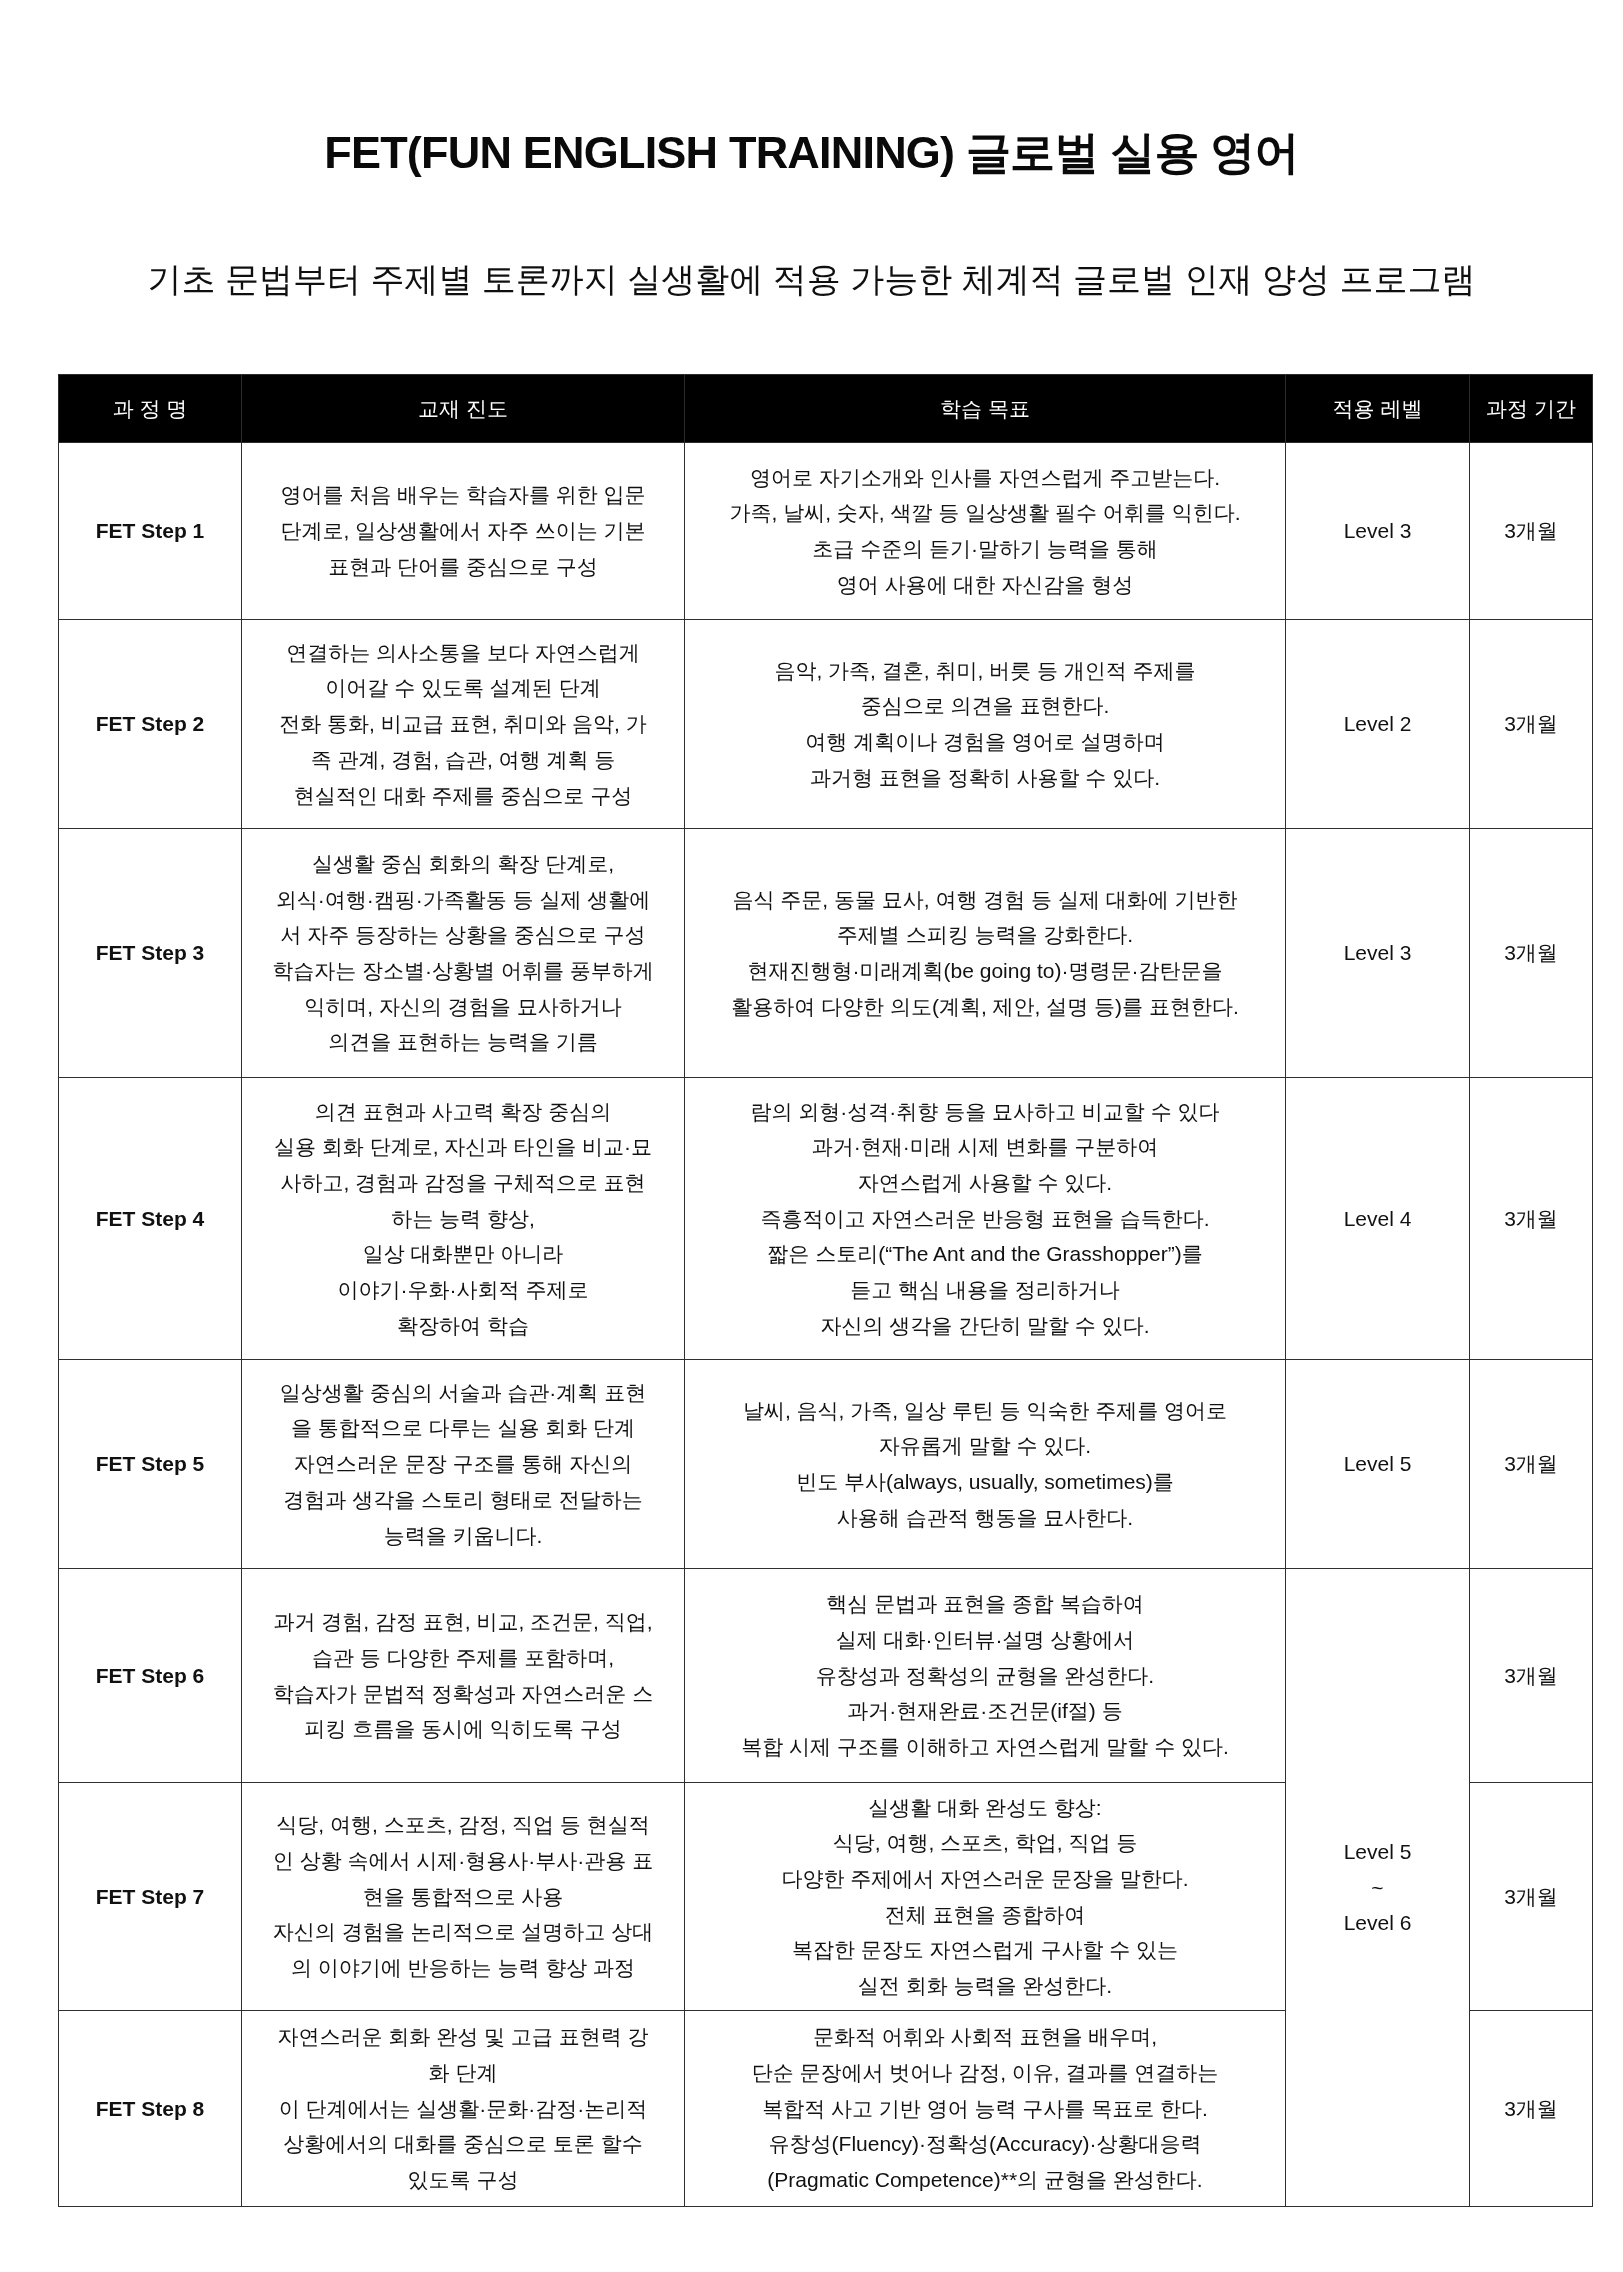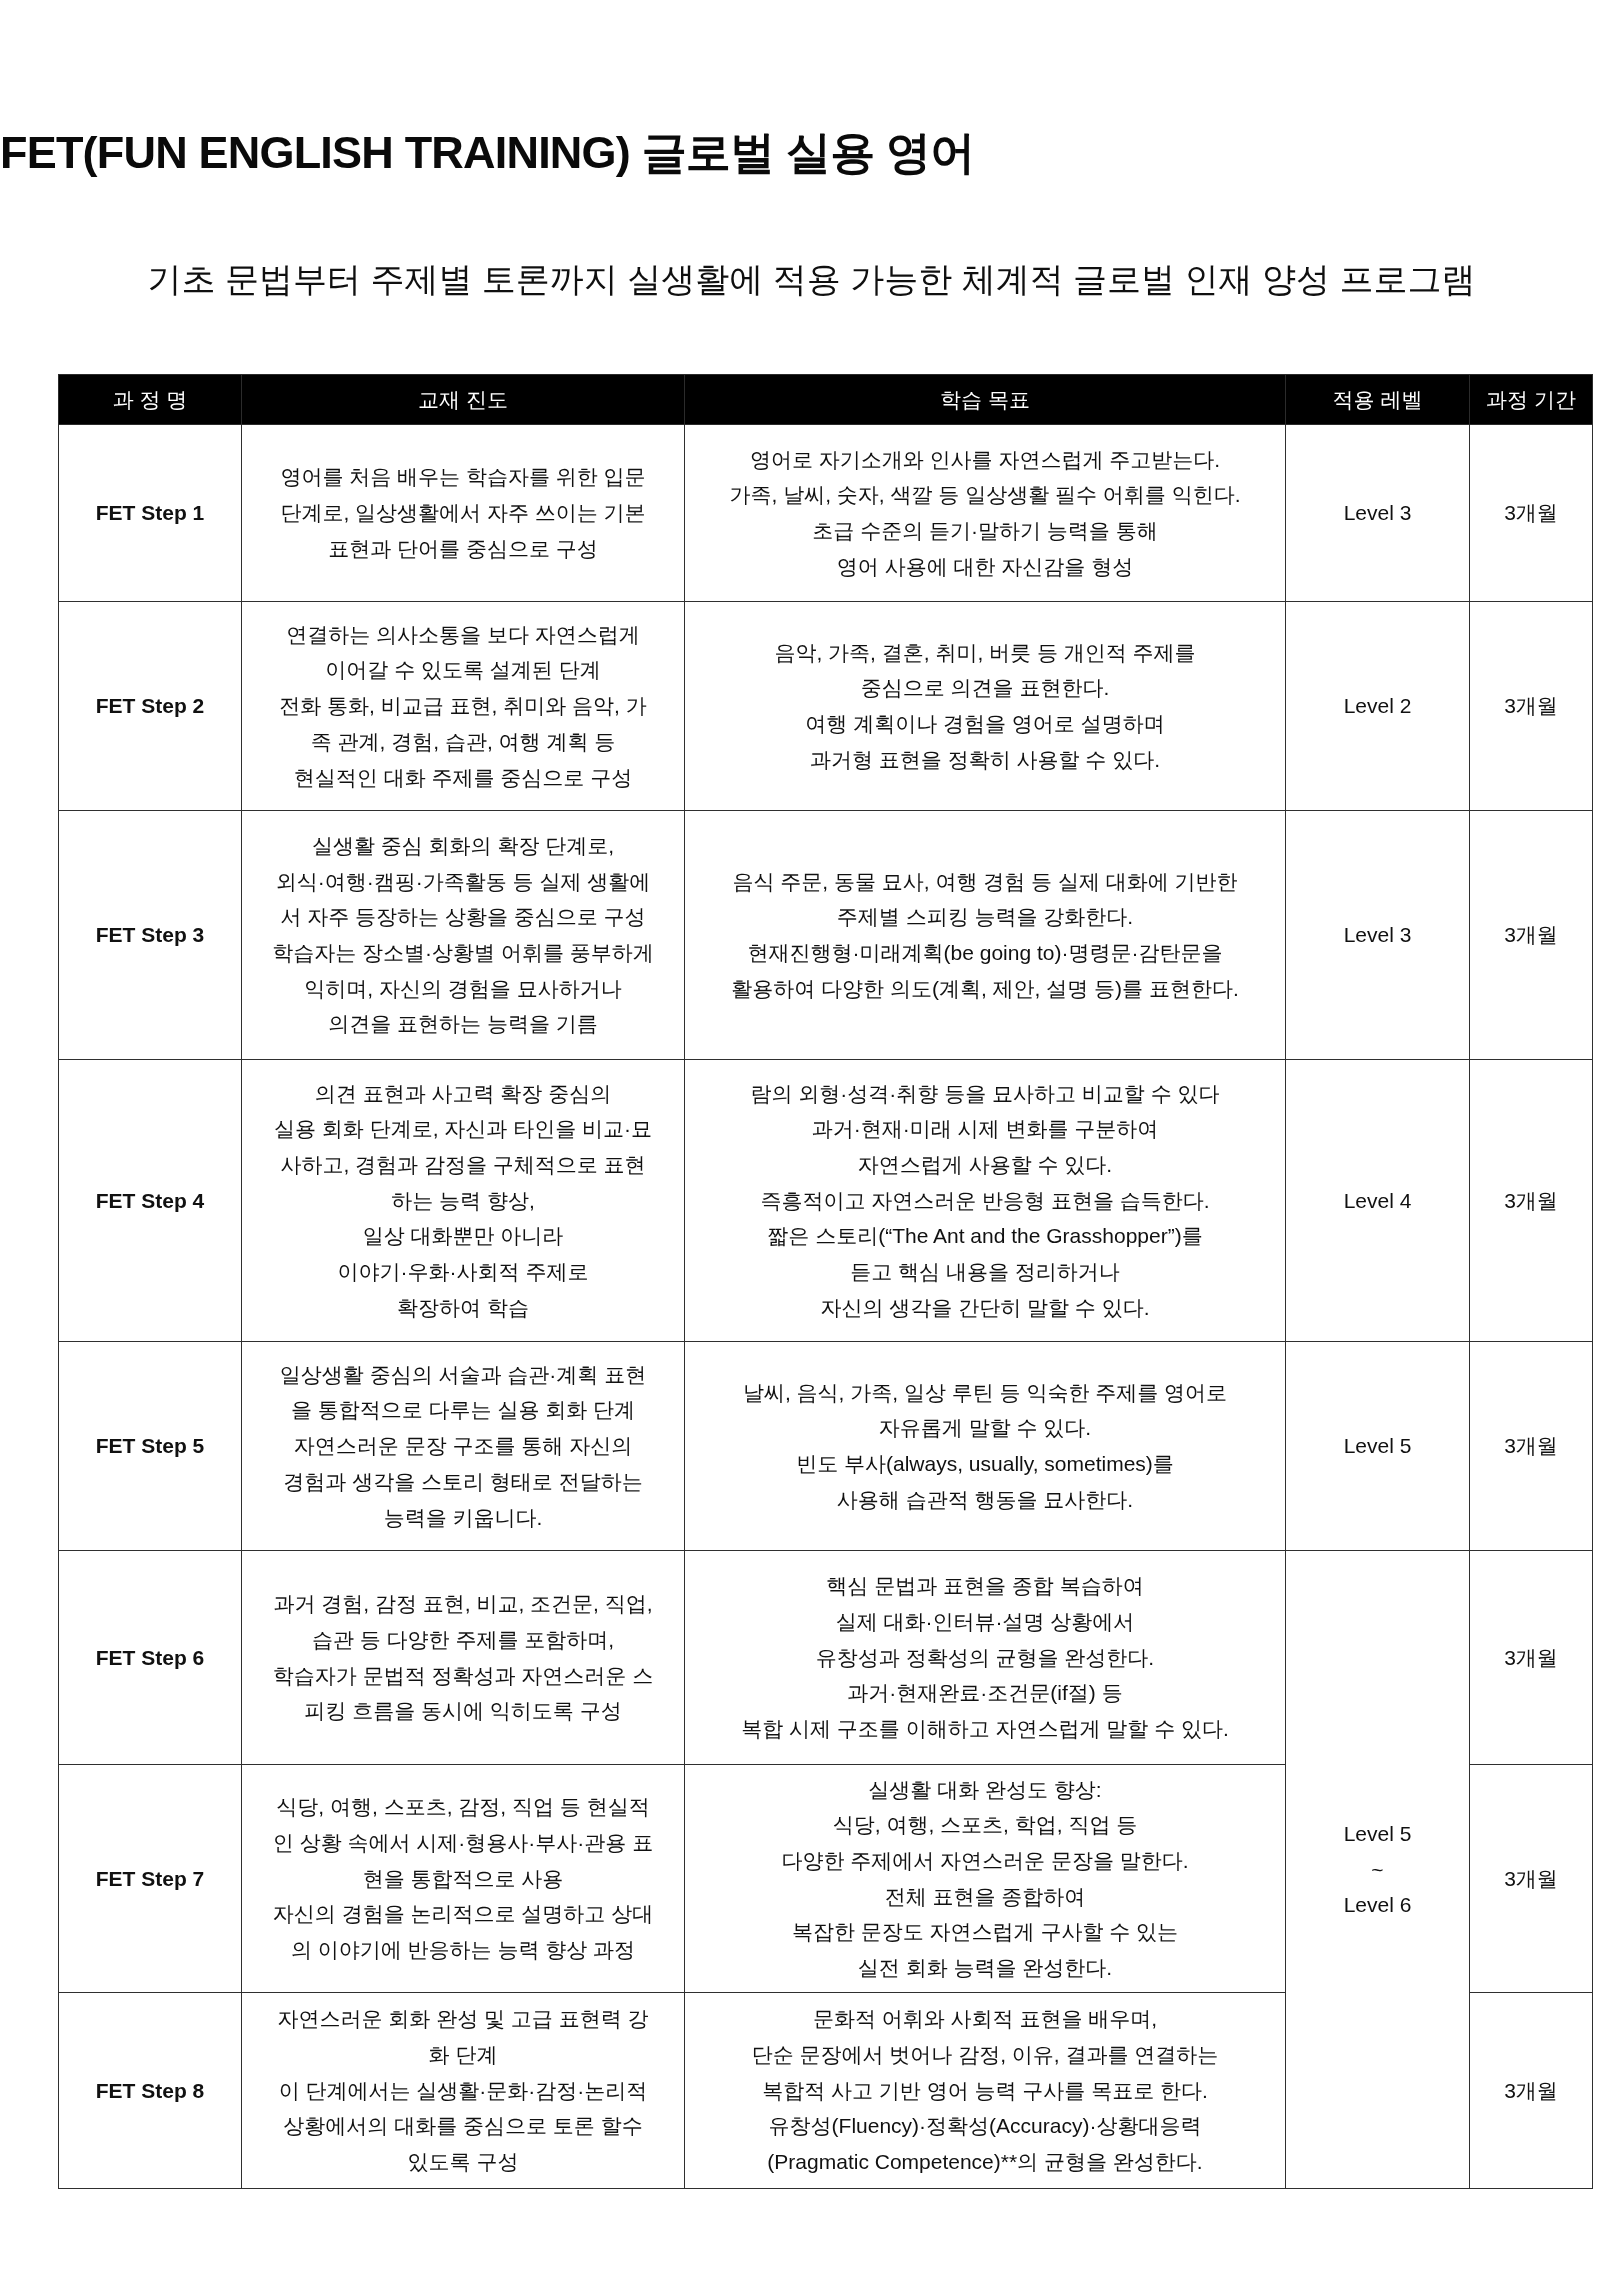--- a/index.html
+++ b/index.html
@@ -12,21 +12,21 @@
     color: #111111;
   }
   .page {
     width: 1623px;
     height: 2273px;
     box-sizing: border-box;
     padding-top: 126px;
   }
   .title {
     margin: 0;
-    text-align: left;
+    text-align: center;
     font-size: 45px;
     font-weight: 800;
     letter-spacing: -0.8px;
     line-height: 1.2;
     color: #0a0a0a;
   }
   .subtitle {
     margin: 77px 0 0 0;
     text-align: center;
     font-size: 34px;
@@ -92,21 +92,21 @@
   <div class="table-wrap">
     <table class="curriculum">
       <colgroup>
         <col class="c-step">
           <col class="c-progress">
           <col class="c-goals">
           <col class="c-level">
           <col class="c-duration">
       </colgroup>
       <thead>
-        <tr style="height:50px;">
+        <tr style="height:68px;">
           <th>과 정 명</th>
           <th>교재 진도</th>
           <th>학습 목표</th>
           <th>적용 레벨</th>
           <th>과정 기간</th>
         </tr>
       </thead>
       <tbody>
 
         <tr style="height:177px;">

